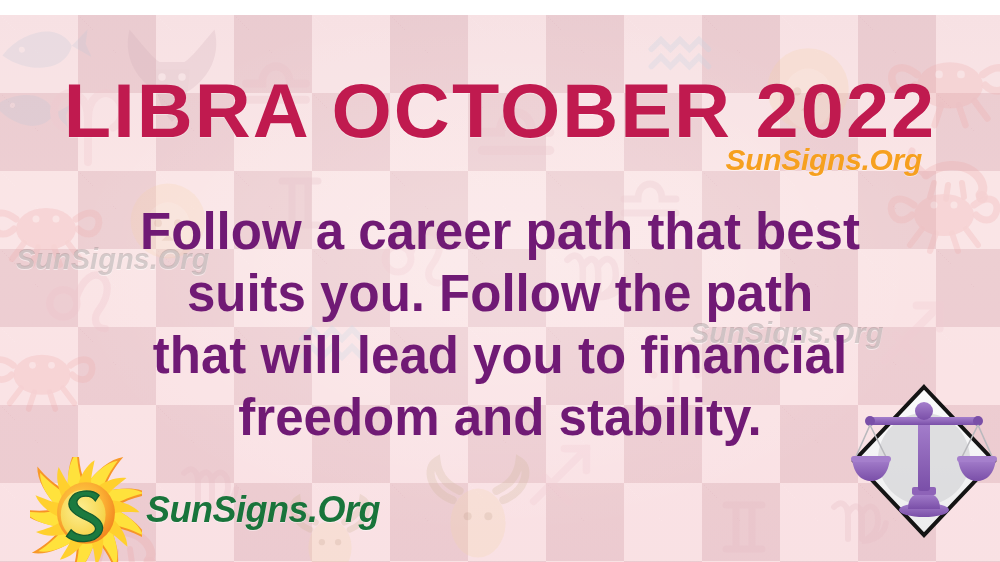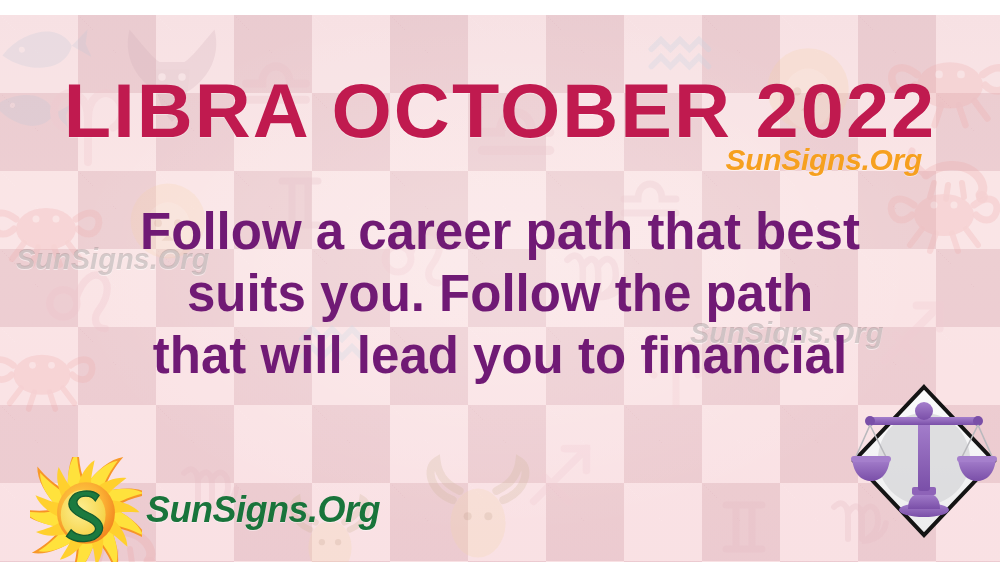--- a/index.html
+++ b/index.html
@@ -264,20 +264,21 @@
 
   <div class="title-brand">SunSigns.Org</div>
 
   <div class="watermark wm-left">SunSigns.Org</div>
   <div class="watermark wm-right">SunSigns.Org</div>
 
   <div class="body-copy">
     <span class="ln">Follow a career path that best</span>
     <span class="ln">suits you. Follow the path</span>
     <span class="ln">that will lead you to financial</span>
+    <span class="ln">freedom and stability.</span>
   </div>
 
   <div class="logo-wrap">
     <svg class="sun-logo" viewBox="0 0 120 120" xmlns="http://www.w3.org/2000/svg">
       <defs>
         <radialGradient id="sunBody" cx="42%" cy="38%" r="70%">
           <stop offset="0%" stop-color="#ffd84d"></stop>
           <stop offset="55%" stop-color="#fbb034"></stop>
           <stop offset="100%" stop-color="#f07c1a"></stop>
         </radialGradient>

